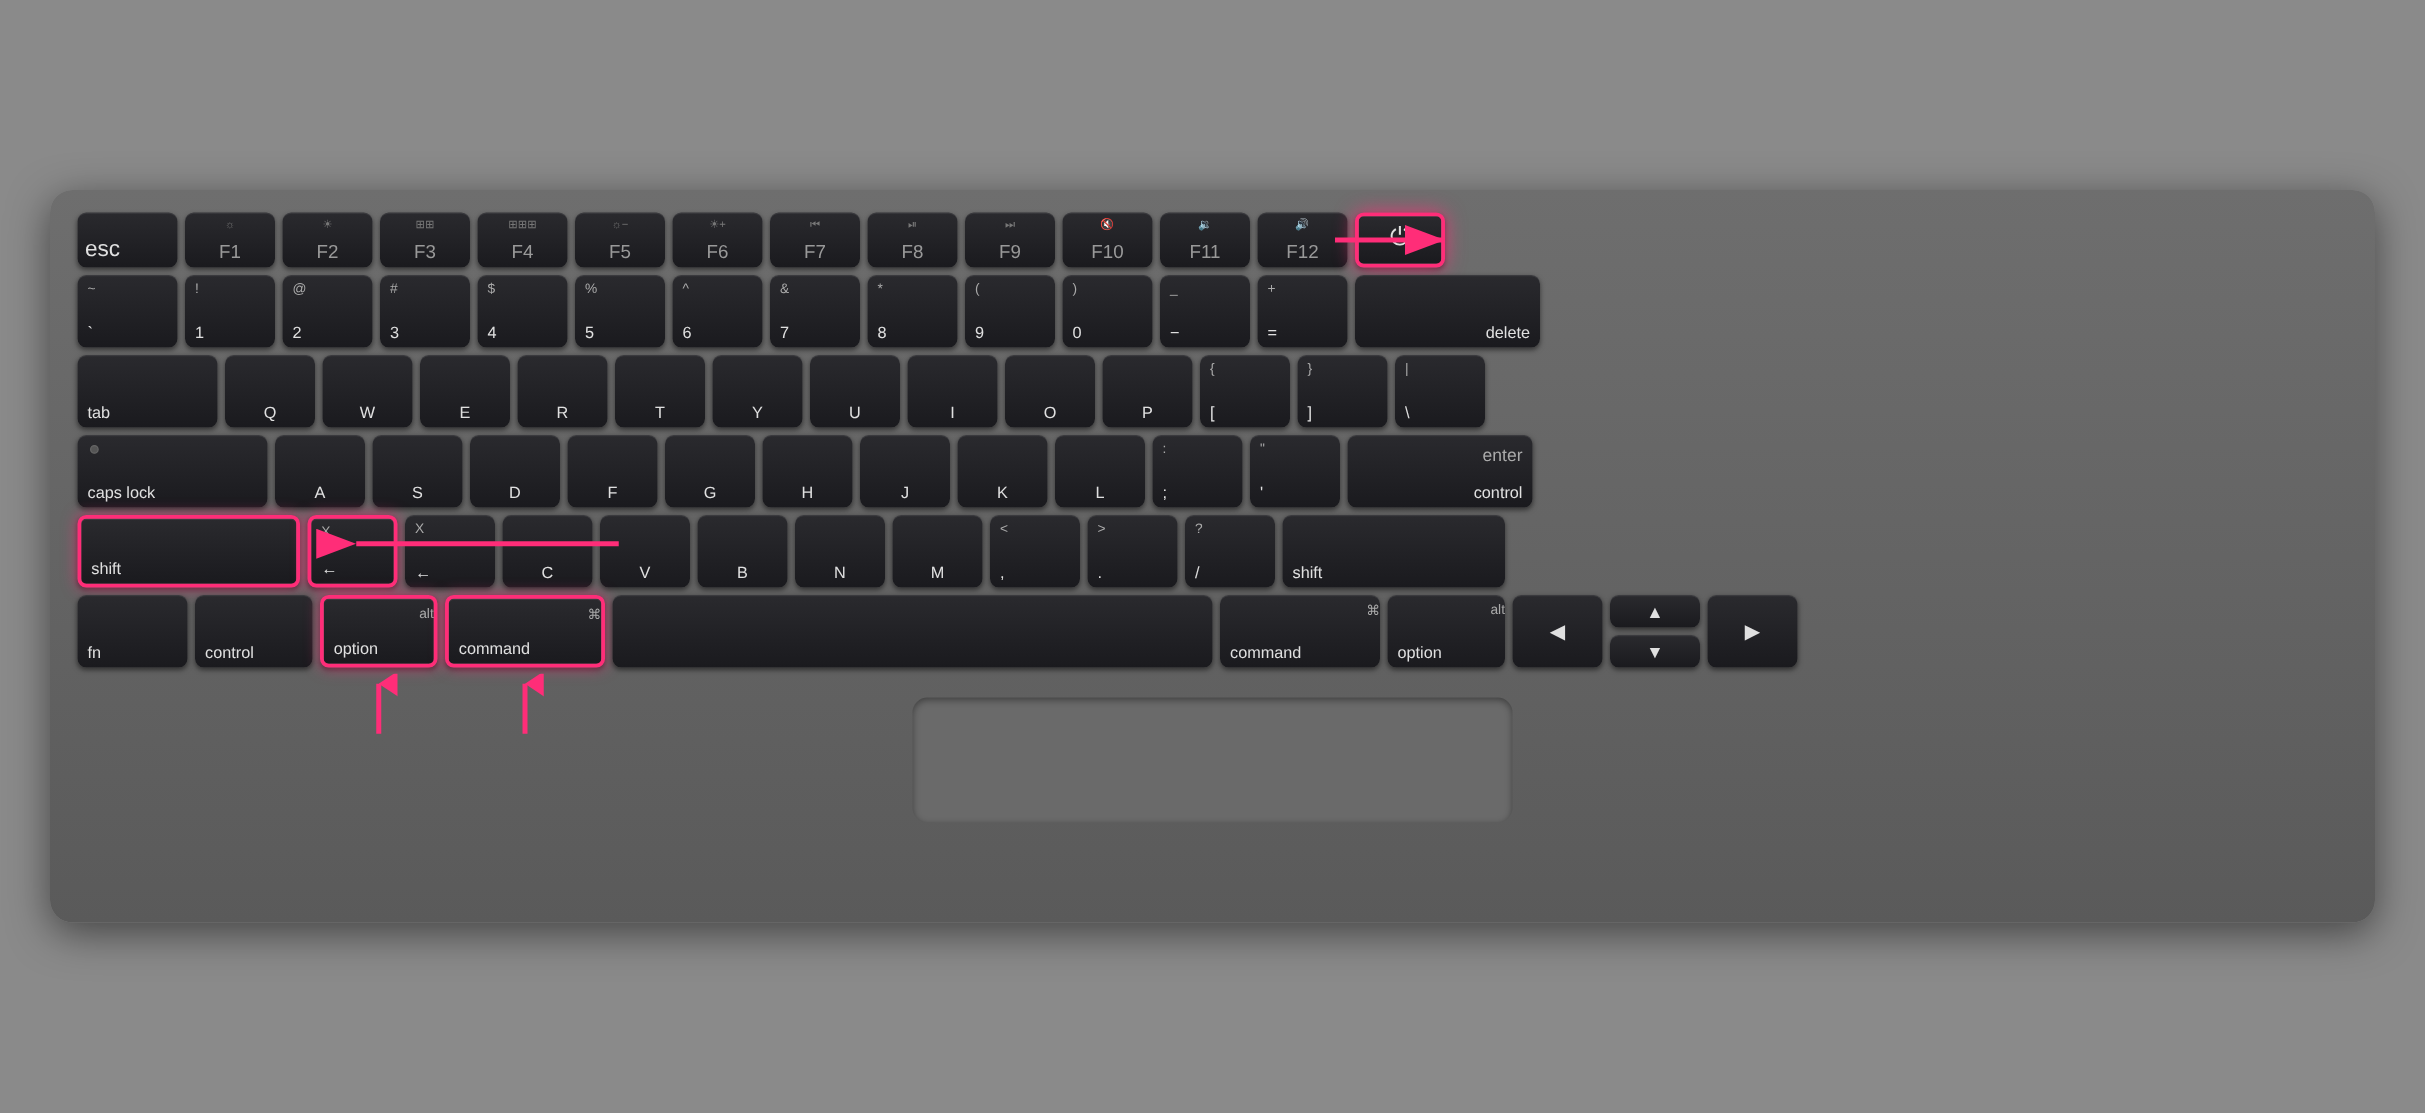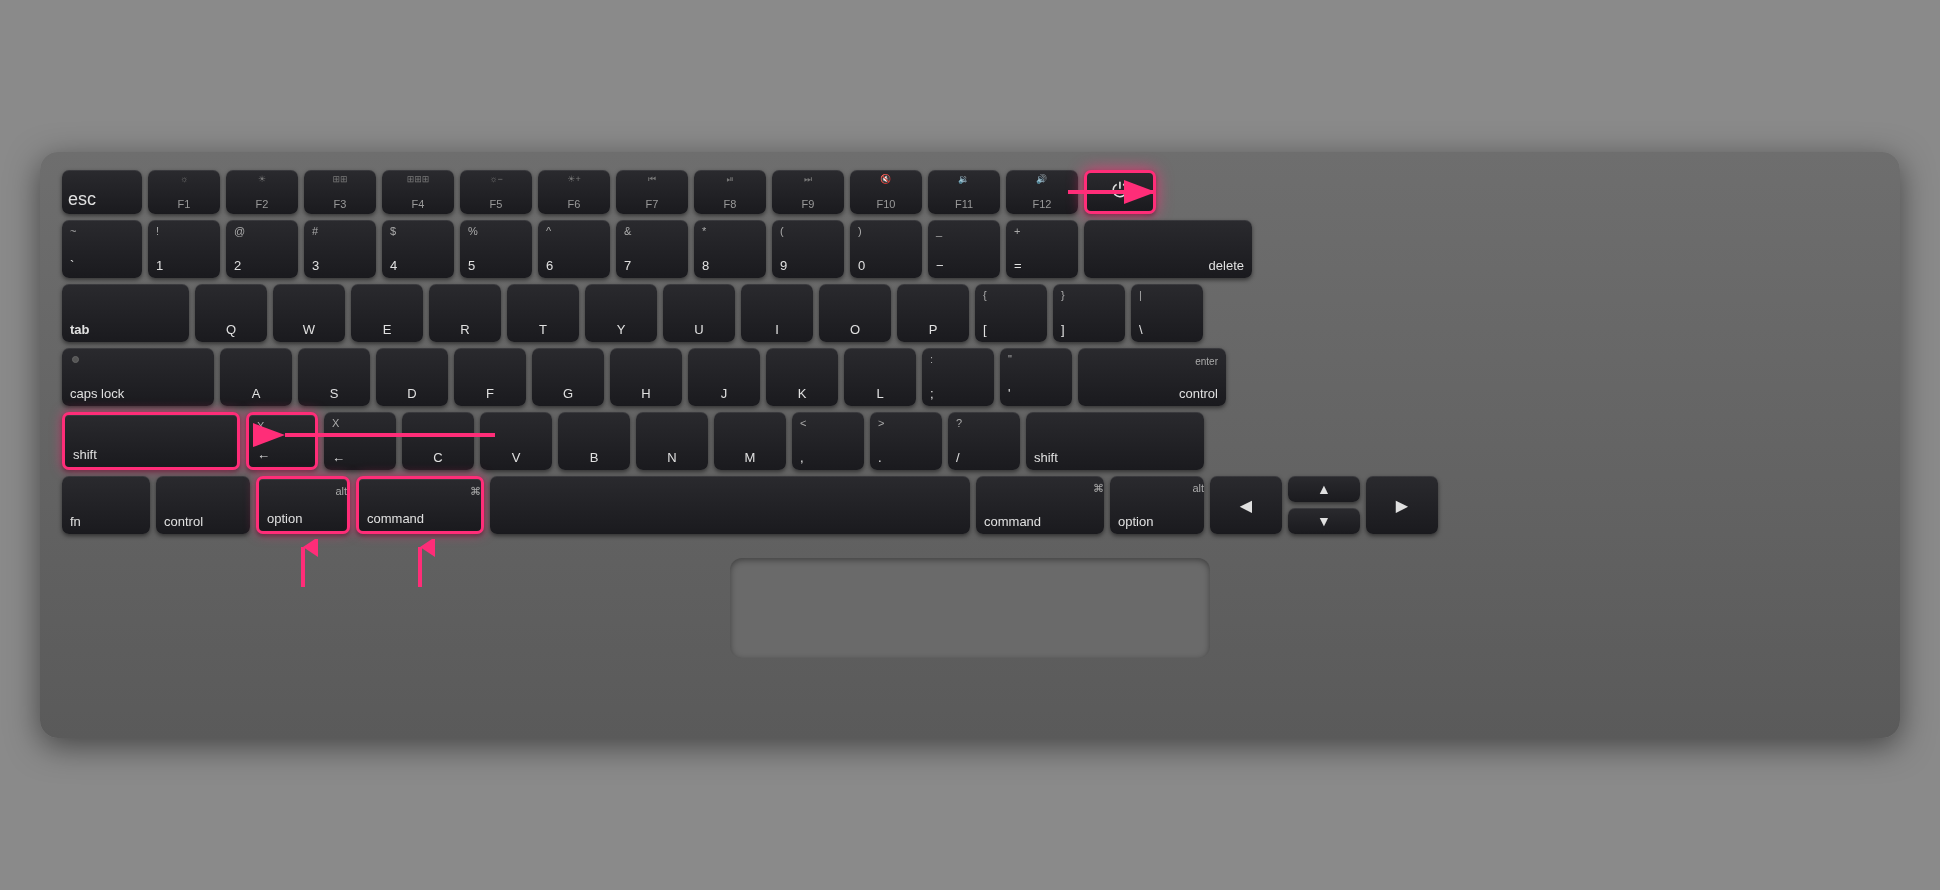--- a/index.html
+++ b/index.html
@@ -60,48 +60,48 @@
     }
 
     .key .bottom-label {
       font-size: 13px;
       color: #e0e0e0;
     }
 
     
     .w1 { width: 72px; }
     .w1-2 { width: 80px; }
-    .w-tab { width: 127px; font-weight: bold; }
+    .w-tab { width: 112px; }
     .w-caps { width: 152px; }
     .w-shift-l { width: 178px; }
     .w-shift-r { width: 178px; }
     .w-fn { width: 88px; }
     .w-ctrl { width: 94px; }
     .w-opt { width: 94px; }
     .w-cmd { width: 128px; }
     .w-space { width: 480px; }
     .w-enter { width: 148px; }
-    .w-delete { width: 168px; }
+    .w-delete { width: 148px; }
     .w-arrow { width: 72px; }
 
     
     .fn-key {
       min-height: 44px;
       padding: 4px 6px;
     }
     .fn-key .fn-top {
       font-size: 9px;
       color: #777;
       text-align: center;
       position: absolute;
       top: 4px;
       left: 0; right: 0;
     }
     .fn-key .fn-bottom {
-      font-size: 11px;
+      font-size: 15px;
       color: #999;
       text-align: center;
     }
 
     .key-esc {
       font-size: 18px;
       color: #e0e0e0;
       align-items: flex-start;
       justify-content: flex-end;
     }
@@ -368,21 +368,21 @@
         </div>
       <div class="key w1">
         <span class="top-label">:</span>
         <span class="bottom-label">;</span>
       </div>
       <div class="key w1">
         <span class="top-label">"</span>
         <span class="bottom-label">'</span>
       </div>
       <div class="key w-enter enter-key" style="justify-content:space-between; padding-top:8px;">
-        <span style="font-size:10px;color:#aaa;align-self:flex-end;margin-right:0;">enter</span>
+        <span style="font-size:14px;color:#aaa;align-self:flex-end;margin-right:0;">enter</span>
         <span class="bottom-label" style="align-self:flex-end;">control</span>
       </div>
     </div>
 
     <div class="key-row" style="position:relative;">
       <div class="key w-shift-l highlighted">
         <span class="bottom-label">shift</span>
       </div>
 
       <div class="key w1 highlighted" style="position:relative;">

